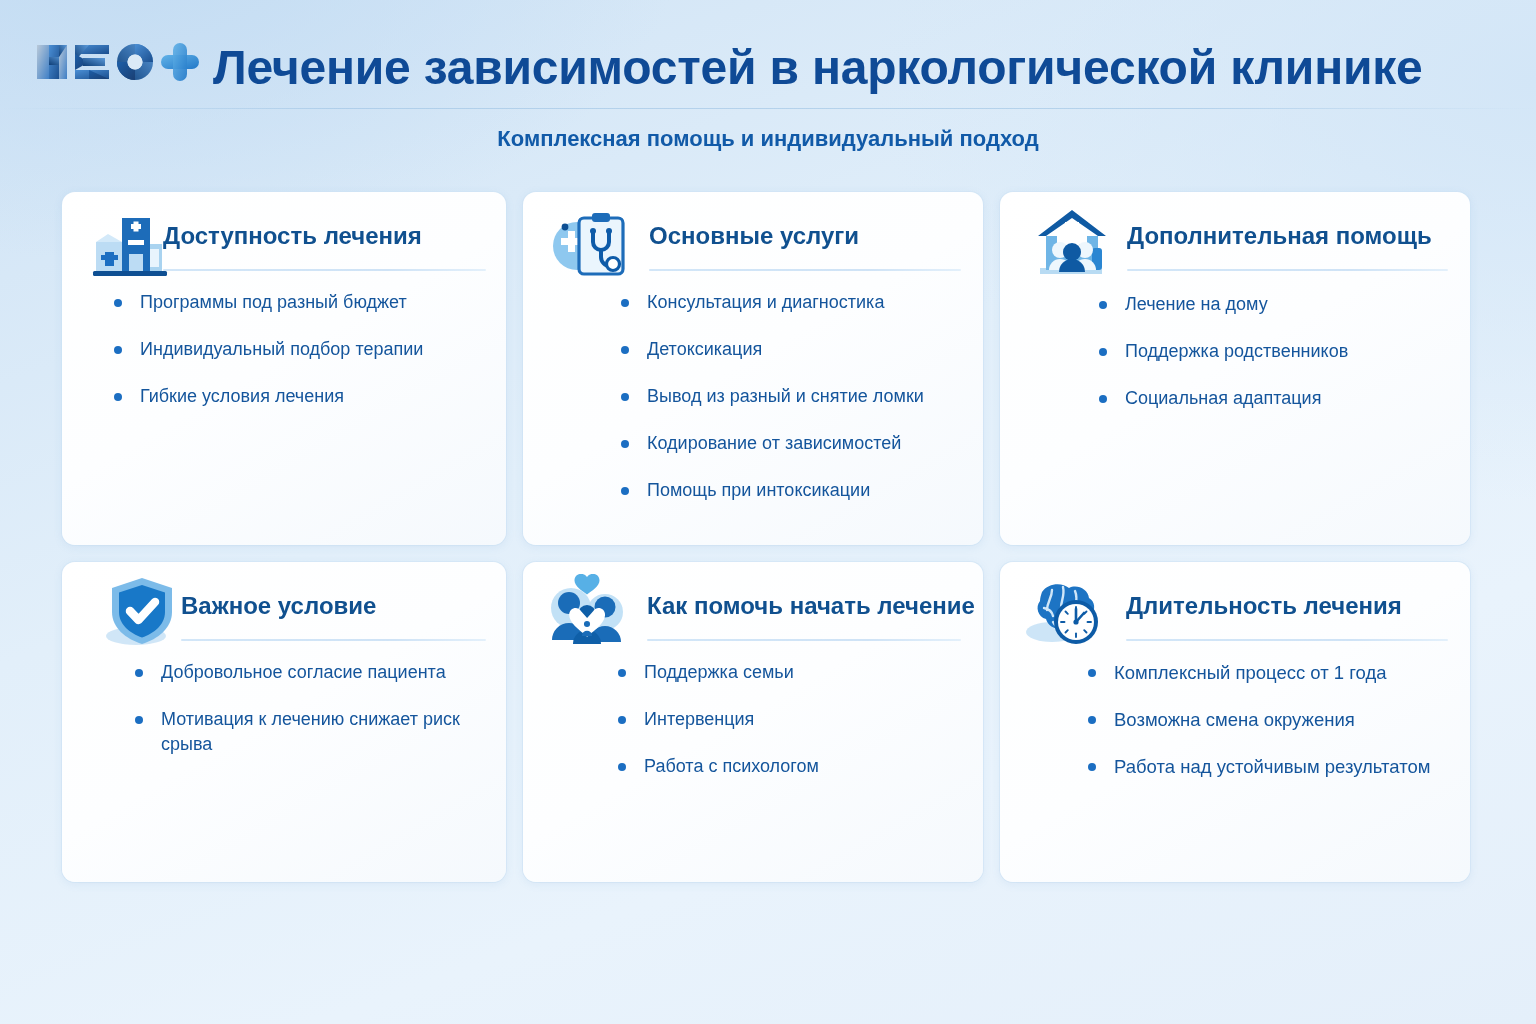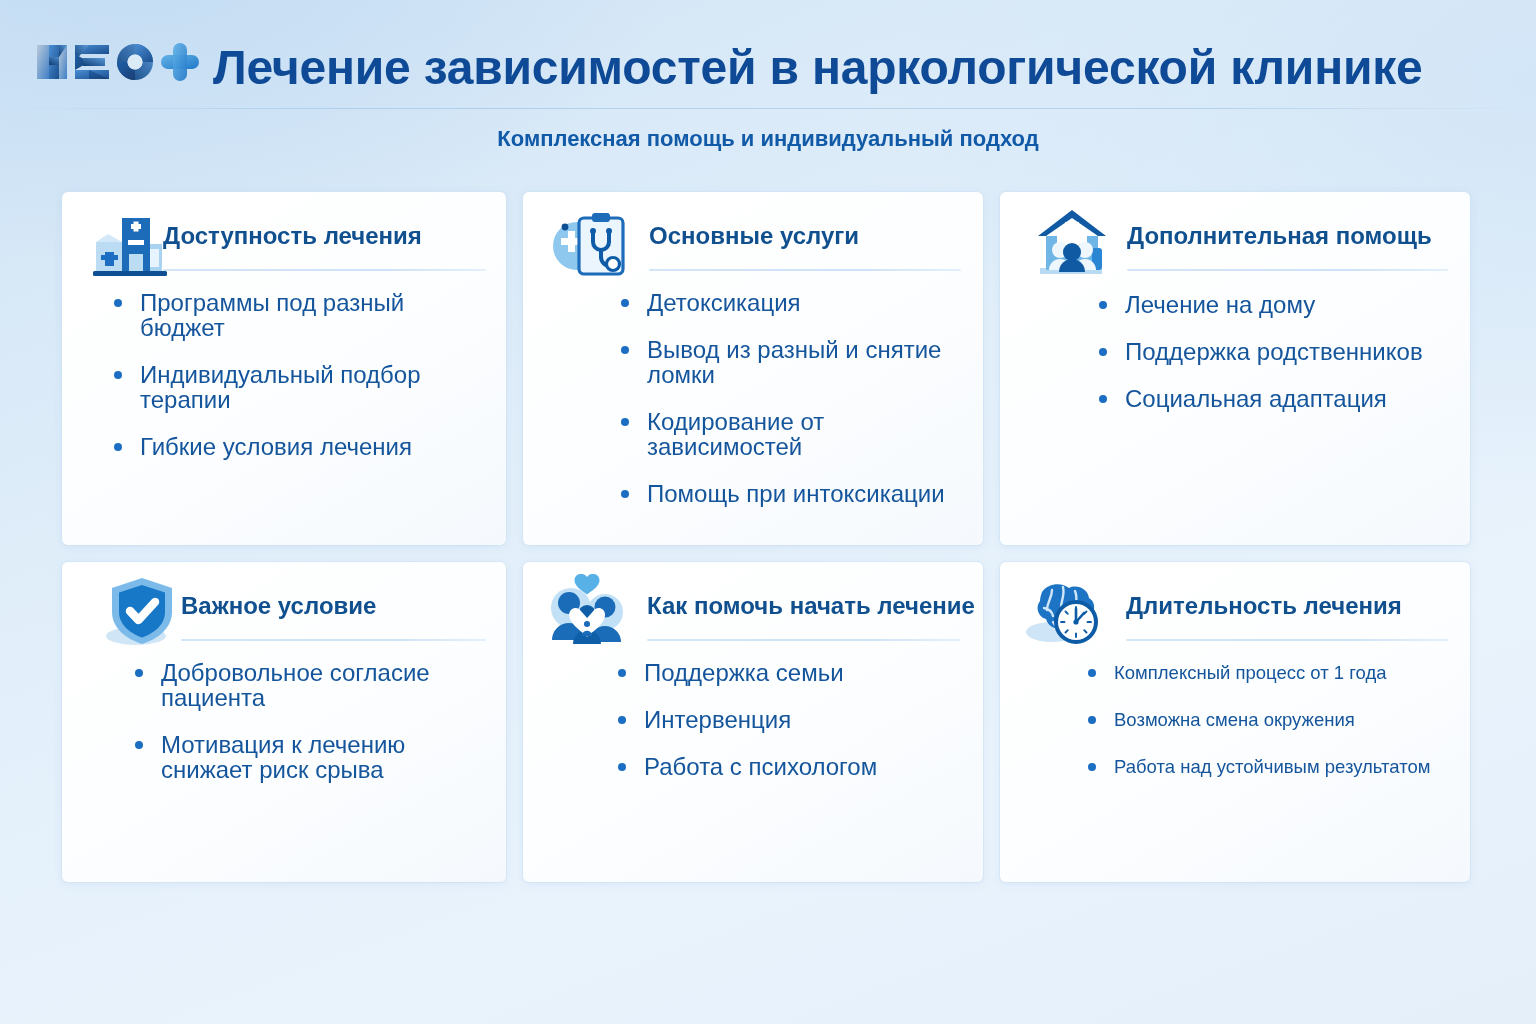--- a/index.html
+++ b/index.html
@@ -43,21 +43,21 @@
     position:absolute;left:62px;top:192px;
     width:1412px;
     display:grid;
     grid-template-columns:444px 460px 470px;
     grid-template-rows:353px 320px;
     column-gap:17px;row-gap:17px;
   }
   .card{
     position:relative;
     background:linear-gradient(150deg,#ffffff 0%,#fdfeff 48%,#f5f9fd 100%);
-    border-radius:6px;
+    border-radius:13px;
     box-shadow:0 2px 10px rgba(80,140,200,.10), 0 0 0 1px rgba(210,230,246,.55);
     box-sizing:border-box;
     overflow:hidden;
   }
   .card-head{
     position:relative;height:92px;
   }
   .icon-wrap{
     position:absolute;left:26px;top:14px;width:84px;height:76px;
   }
@@ -96,21 +96,21 @@
   }
   .c1 ul.bullets{left:49px;top:98px;right:20px;}
   .c2 ul.bullets{left:95px;top:98px;right:18px;}
   .c3 ul.bullets{left:96px;top:100px;right:18px;}
   .c4 ul.bullets{left:70px;top:98px;right:18px;}
   .c5 ul.bullets{left:92px;top:98px;right:18px;}
   .c6 ul.bullets{left:85px;top:98px;right:14px;}
 
   ul.bullets li{
     position:relative;padding-left:29px;
-    font-size:24px;color:#14559c;line-height:25px;
+    font-size:18px;color:#14559c;line-height:25px;
     margin-bottom:22px;
   }
   .c6 ul.bullets li{font-size:18.5px;}
   ul.bullets li:before{
     content:"";position:absolute;left:3px;top:9px;
     width:8px;height:8px;border-radius:50%;background:#1b6ec2;
   }
 </style>
 </head>
 <body>
@@ -217,20 +217,21 @@
             <path d="M54 42 v7 a9 9 0 0 0 9 9" fill="none" stroke="#0e5ba8" stroke-width="4" stroke-linecap="round"></path>
             <circle cx="66" cy="56" r="6.5" fill="#ffffff" stroke="#0e5ba8" stroke-width="3.2"></circle>
             <circle cx="46" cy="23" r="3" fill="#0e5ba8"></circle>
             <circle cx="62" cy="23" r="3" fill="#0e5ba8"></circle>
           </svg>
         </div>
         <div class="card-title">Основные услуги</div>
         <div class="title-rule"></div>
       </div>
       <ul class="bullets">
+        <li>Консультация и диагностика</li>
         <li>Детоксикация</li>
         <li>Вывод из разный и снятие ломки</li>
         <li>Кодирование от зависимостей</li>
         <li>Помощь при интоксикации</li>
       </ul>
     </div>
 
     <div class="card c3">
       <div class="card-head">
         <div class="icon-wrap ic3">

